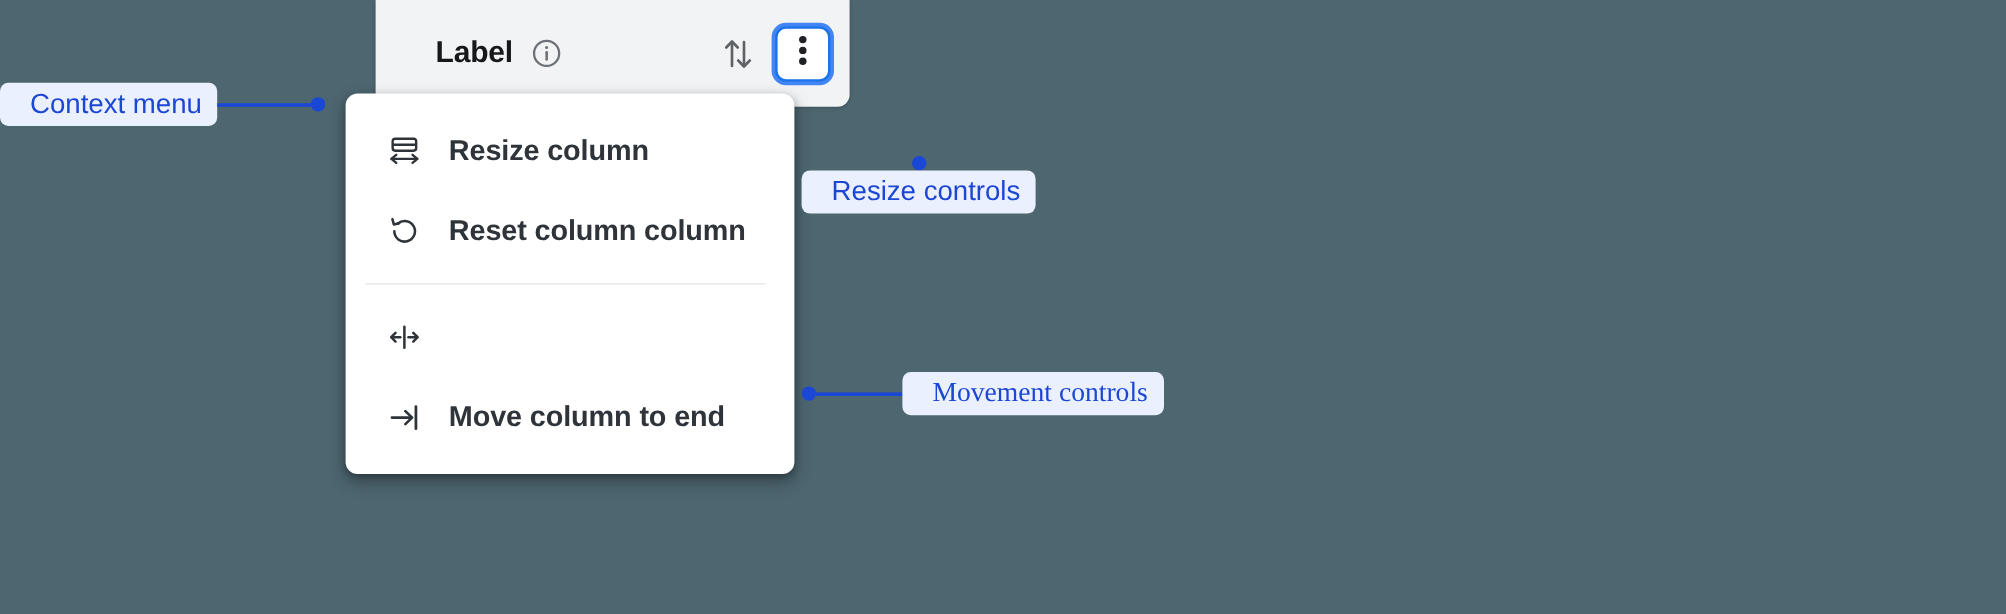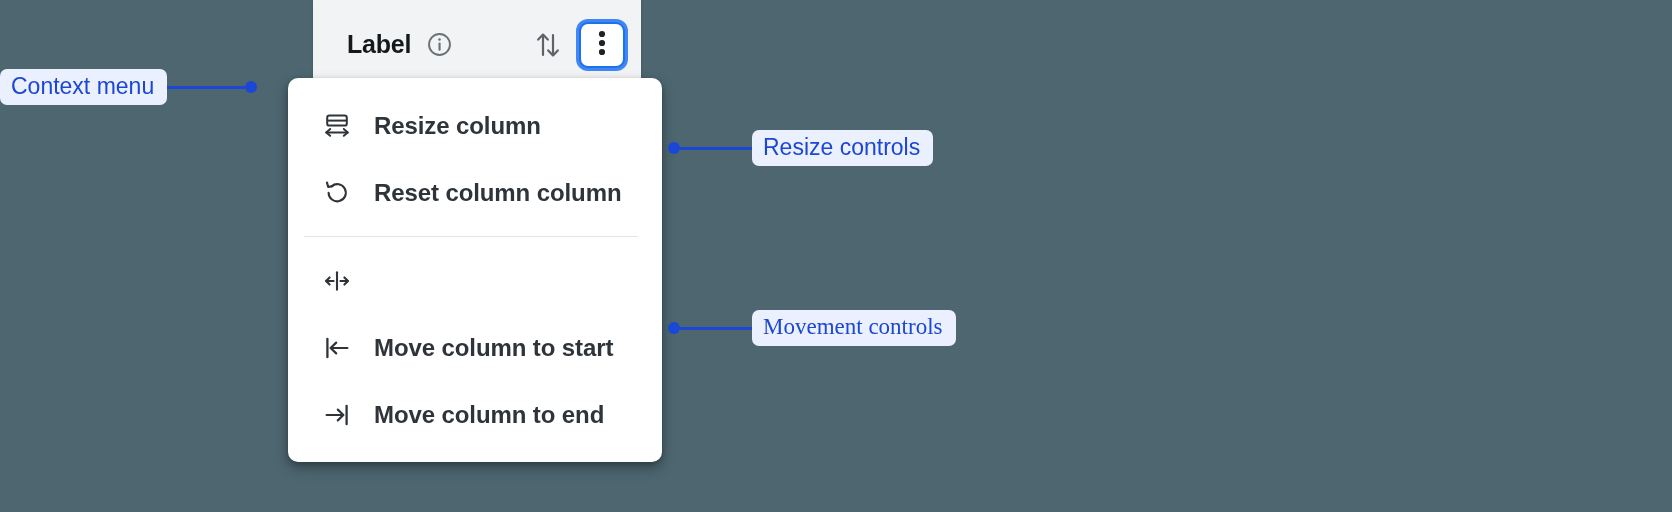--- a/index.html
+++ b/index.html
@@ -13,28 +13,28 @@
     font-family: "Liberation Sans", sans-serif;
     overflow: hidden;
     position: relative;
   }
 
   
   #column-header {
     position: absolute;
     left: 313px;
     top: 0px;
-    width: 328px;
+    width: 395px;
     height: 89px;
     background: #f1f3f4;
     border-radius: 0 0 10px 10px;
     box-sizing: border-box;
     display: flex;
     align-items: center;
-    padding: 0 16px 0 34px;
+    padding: 0 16px 0 50px;
     box-shadow: 0 1px 3px rgba(0,0,0,0.18);
   }
   #column-header .hdr-title {
     font-size: 25px;
     font-weight: bold;
     color: #16191c;
     letter-spacing: -0.2px;
   }
   .info-icon {
     margin-left: 15px;
@@ -115,40 +115,40 @@
     position: absolute;
     display: flex;
     align-items: center;
     height: 36px;
   }
   .ann-pill {
     background: #eaf0fd;
     color: #1c46d4;
     font-size: 23px;
     border-radius: 7px;
-    padding: 4px 13px 6px 11px;
+    padding: 4px 13px 6px 25px;
     white-space: nowrap;
     line-height: 1.15;
   }
   .ann-line {
     height: 3px;
     background: #1a47d6;
   }
   .ann-dot {
     width: 12px;
     height: 12px;
     border-radius: 50%;
     background: #1a47d6;
     flex: 0 0 12px;
   }
 
   #ann-context-menu { left: 0px;   top: 69px; }
   #ann-context-menu .ann-line { width: 78px; }
 
-  #ann-resize       { left: 668px; top: 130px; }
+  #ann-resize       { left: 668px; top: 130px; flex-direction: column; }
   #ann-resize .ann-line { width: 72px; }
 
   #ann-movement     { left: 668px; top: 310px; font-family: Liberation Serif, serif; }
   #ann-movement .ann-line { width: 72px; }
 </style>
 </head>
 <body>
 
 <div id="column-header">
 
@@ -218,30 +218,20 @@
       <svg width="30" height="30" viewBox="0 0 30 30" fill="none">
         <path d="M15 6.2 V23.8" stroke="#2e3439" stroke-width="2.1" stroke-linecap="round"></path>
         <path d="M11.6 15 H4.4" stroke="#2e3439" stroke-width="2.1" stroke-linecap="round"></path>
         <path d="M7.6 11.4 L4.0 15 L7.6 18.6" stroke="#2e3439" stroke-width="2.1" stroke-linecap="round" stroke-linejoin="round" fill="none"></path>
         <path d="M18.4 15 H25.6" stroke="#2e3439" stroke-width="2.1" stroke-linecap="round"></path>
         <path d="M22.4 11.4 L26.0 15 L22.4 18.6" stroke="#2e3439" stroke-width="2.1" stroke-linecap="round" stroke-linejoin="round" fill="none"></path>
       </svg>
     </span>
   </div>
 
-  <div class="menu-item">
-    <span class="mi-icon">
-      <svg width="30" height="30" viewBox="0 0 30 30" fill="none">
-        <path d="M5.4 5.8 V24.2" stroke="#2e3439" stroke-width="2.3" stroke-linecap="round"></path>
-        <path d="M25.4 15 H9.2" stroke="#2e3439" stroke-width="2.2" stroke-linecap="round"></path>
-        <path d="M14.2 9.6 L8.6 15 L14.2 20.4" stroke="#2e3439" stroke-width="2.2" stroke-linecap="round" stroke-linejoin="round" fill="none"></path>
-      </svg>
-    </span>
-    <span class="mi-label">Move column to start</span>
-  </div>
 
   <div class="menu-item">
     <span class="mi-icon">
       <svg width="30" height="30" viewBox="0 0 30 30" fill="none">
         <path d="M24.6 5.8 V24.2" stroke="#2e3439" stroke-width="2.3" stroke-linecap="round"></path>
         <path d="M4.6 15 H20.8" stroke="#2e3439" stroke-width="2.2" stroke-linecap="round"></path>
         <path d="M15.8 9.6 L21.4 15 L15.8 20.4" stroke="#2e3439" stroke-width="2.2" stroke-linecap="round" stroke-linejoin="round" fill="none"></path>
       </svg>
     </span>
     <span class="mi-label">Move column to end</span>

